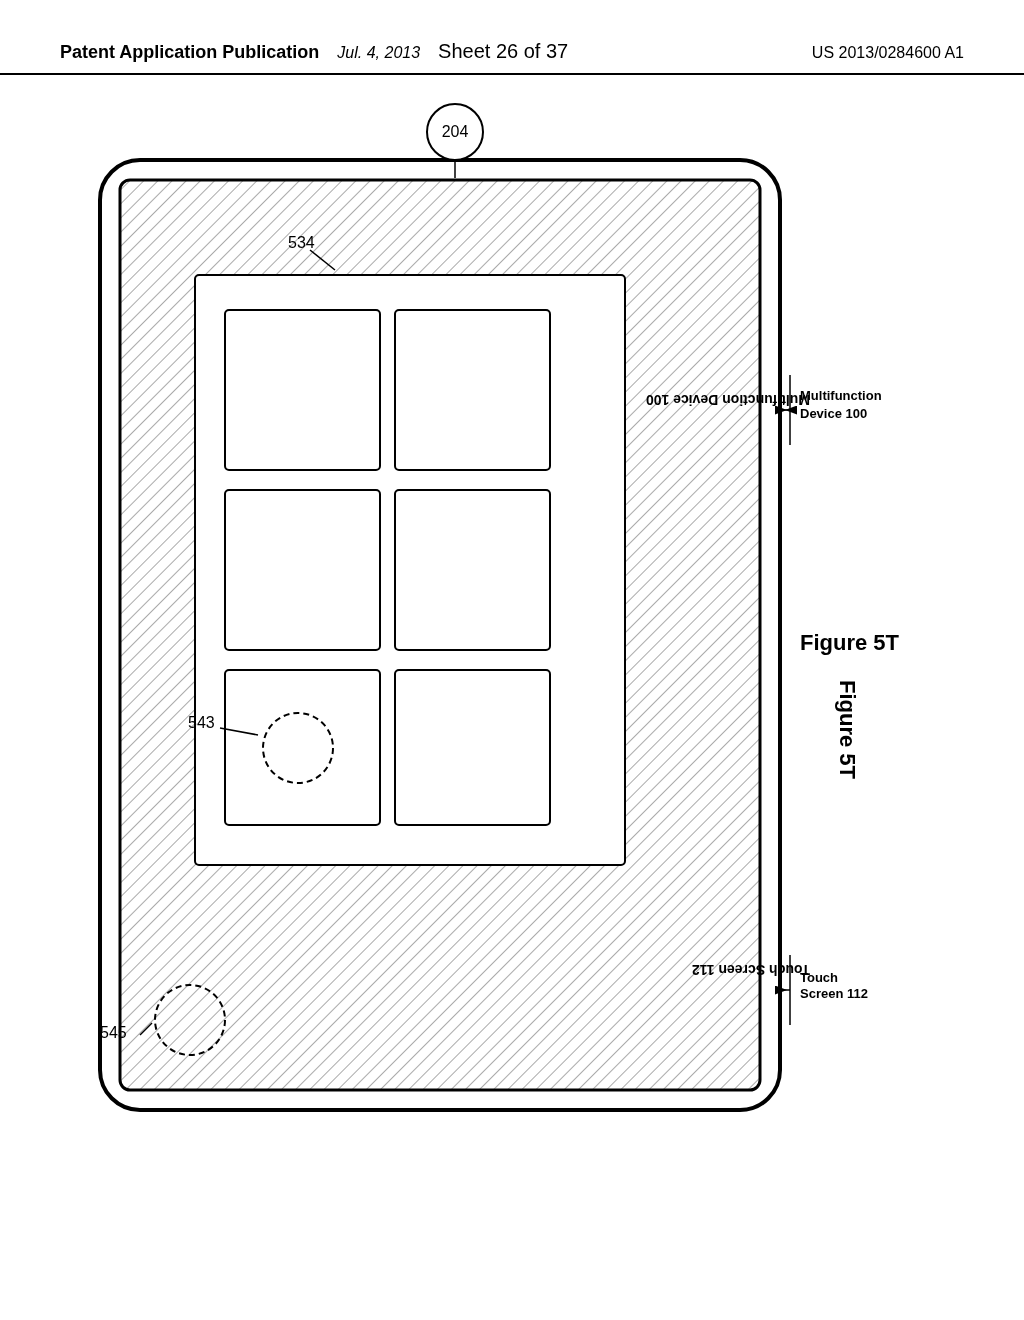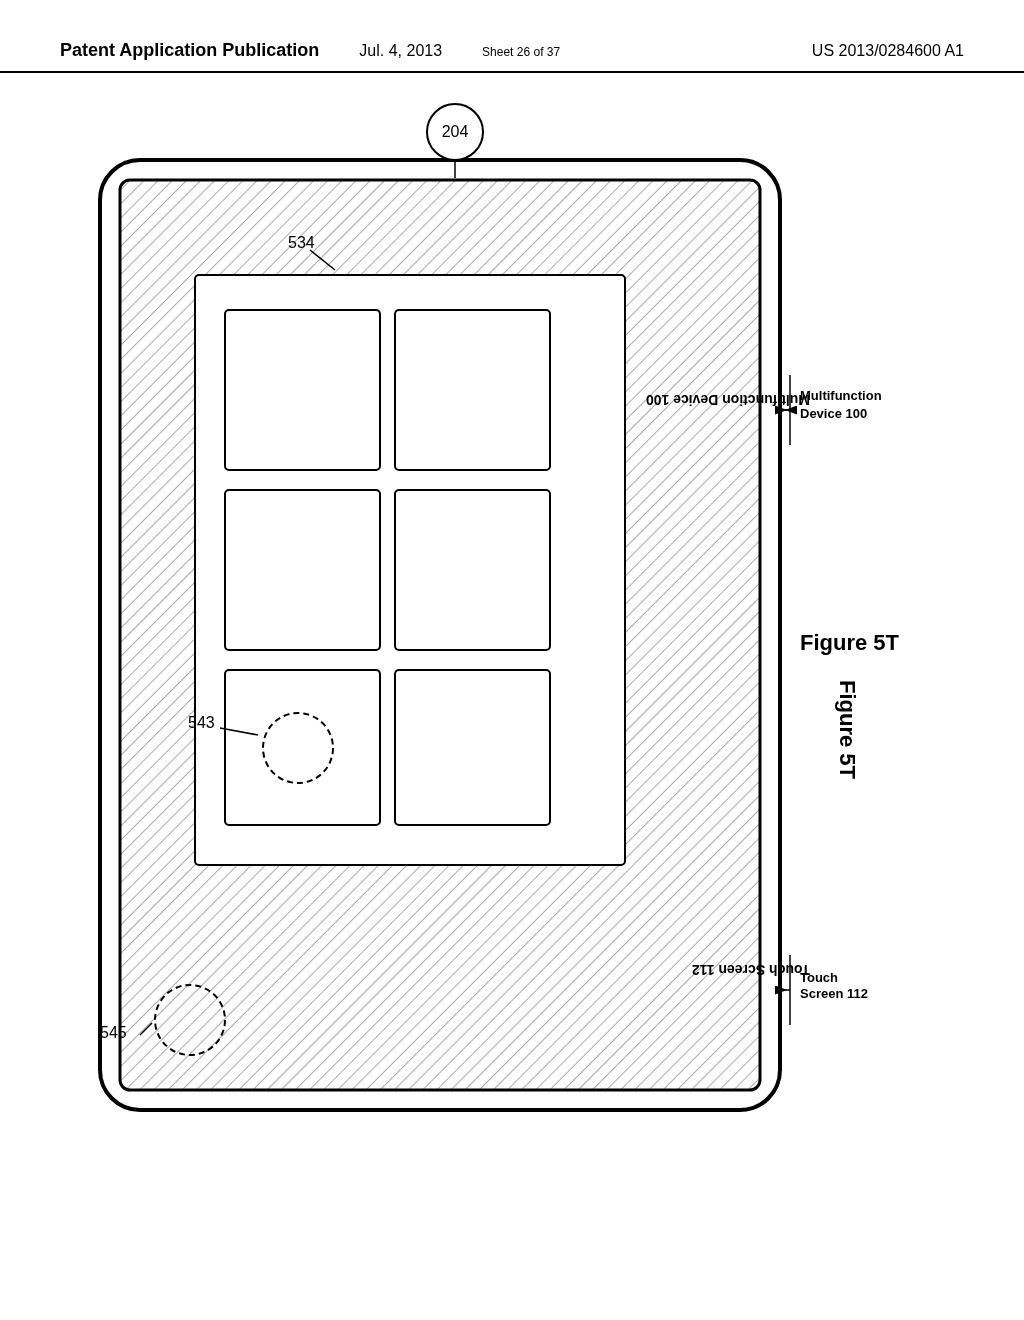--- a/index.html
+++ b/index.html
@@ -14,35 +14,36 @@
 
     
     .header {
       position: absolute;
       top: 40px;
       left: 0;
       right: 0;
       display: flex;
       align-items: baseline;
       padding: 0 60px;
-      gap: 40px;
+      gap: 18px;
       border-bottom: 2px solid #000;
       padding-bottom: 10px;
     }
     .header-title {
       font-size: 18px;
       font-weight: bold;
       flex-shrink: 0;
     }
     .header-date {
       font-size: 16px;
       flex-shrink: 0;
+      font-style: italic;
     }
     .header-sheet {
-      font-size: 12px;
+      font-size: 20px;
       flex-shrink: 0;
     }
     .header-patent {
       font-size: 16px;
       flex-shrink: 0;
       margin-left: auto;
     }
   </style>
 </head>
 <body>

